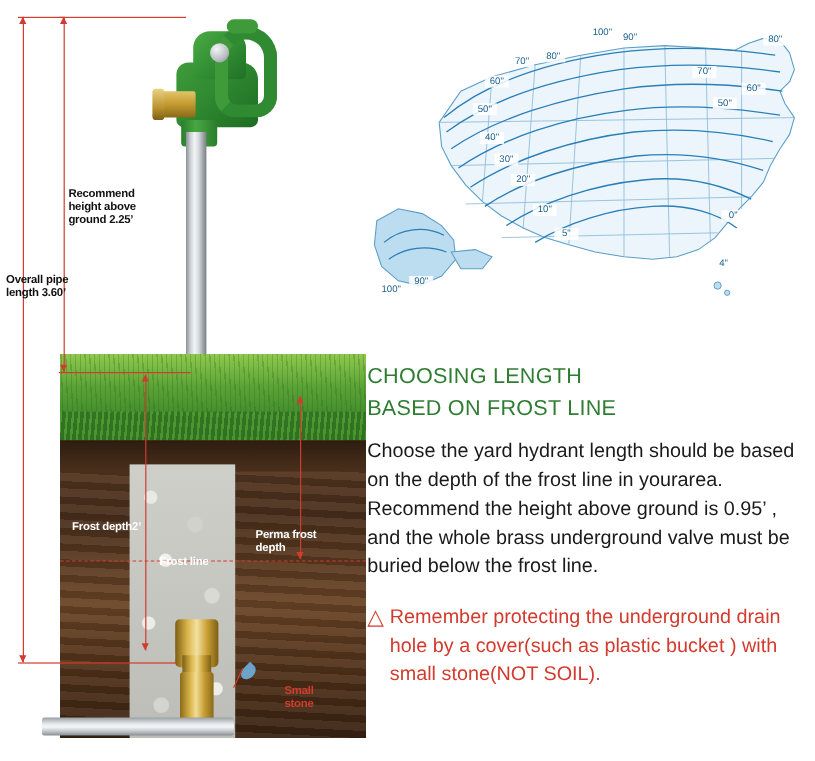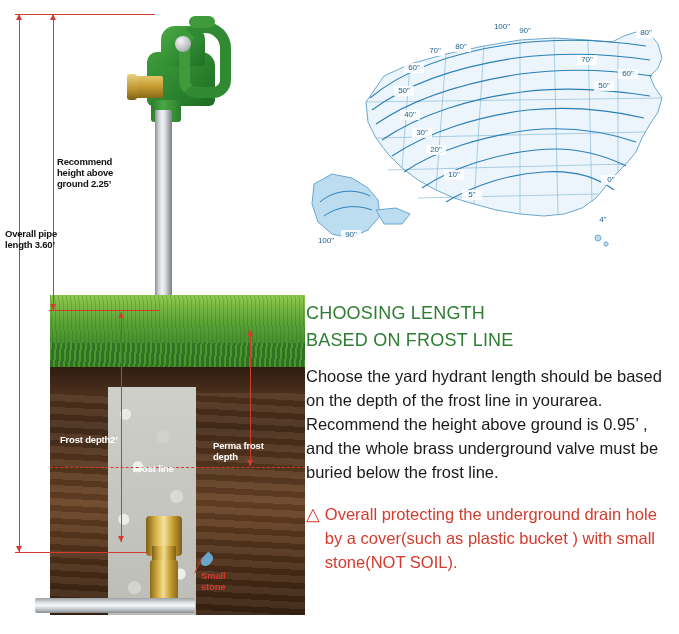--- a/index.html
+++ b/index.html
@@ -49,21 +49,21 @@
   .dim-label {
     position: absolute;
     color: #111111;
     font-size: 9.5px;
     line-height: 11px;
     font-weight: 700;
     letter-spacing: -0.2px;
     white-space: pre-line;
   }
   .dim-label.white { color: #ffffff; }
-  .dim-label.red { color: #d23b2e; }
+  .dim-label.red { color: #d23b2e; margin-left: 36px; }
 
   
   .pipe {
     position: absolute;
     left: 150px;
     top: 110px;
     width: 17px;
     height: 440px;
     background: linear-gradient(to right, #8a8f94 0%, #cdd2d6 22%, #f2f4f5 42%, #d7dade 62%, #9aa0a5 85%, #7b8085 100%);
     border-radius: 1px;
@@ -451,17 +451,17 @@
         </g>
     </svg>
   </div>
 
   <div id="text-panel">
     <h1 id="headline">CHOOSING LENGTH
 BASED ON FROST LINE</h1>
     <p id="body-copy">Choose the yard hydrant length should be based on the depth of the frost line in yourarea. Recommend the height above ground is 0.95’ , and the whole brass underground valve must be buried below the frost line.</p>
     <div id="warning-row">
       <span id="warn-icon">△</span>
-      <p id="warning-copy">Overall protecting the underground drain hole by a cover(such as plastic bucket ) with small stone(NOT SOIL).</p>
+      <p id="warning-copy">Remember protecting the underground drain hole by a cover(such as plastic bucket ) with small stone(NOT SOIL).</p>
     </div>
   </div>
 
 </div>
 
 </body></html>

